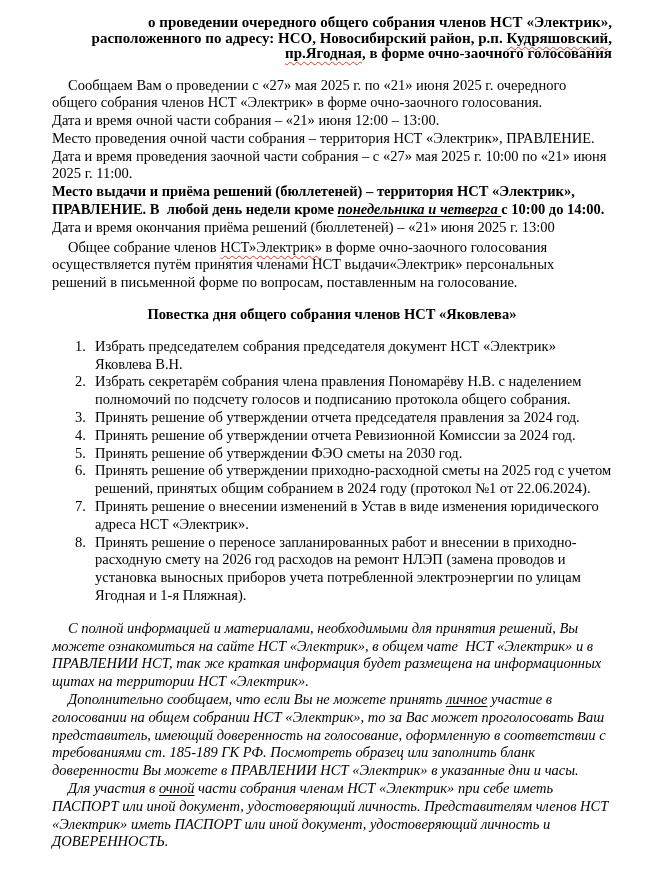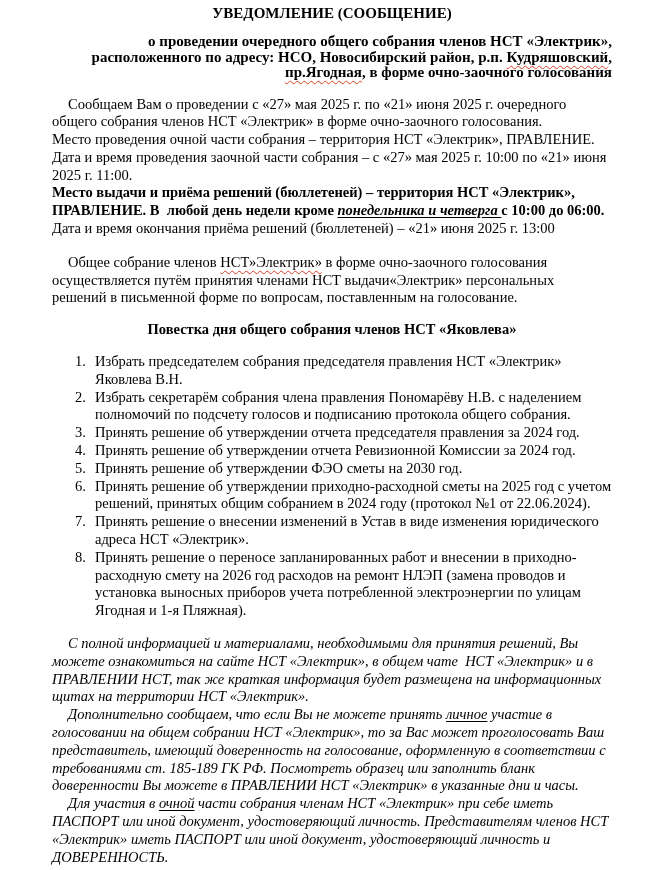--- a/index.html
+++ b/index.html
@@ -33,21 +33,21 @@
   }
   .doc-subtitle {
     font-weight: bold;
     text-align: right;
     font-size: 15px;
     line-height: 15.5px;
     margin-top: 11px;
   }
   .indent { text-indent: 16px; }
   .mt-blank { margin-top: 15px; }
-  .voting-par { margin-top: 16px; }
+  .voting-par { margin-top: 2px; }
   .agenda-heading {
     font-weight: bold;
     text-align: center;
     margin-top: 14px;
     margin-bottom: 14px;
   }
   .agenda-list { margin: 0; }
   .li { display: flex; }
   .li .num {
     flex: 0 0 43px;
@@ -66,43 +66,43 @@
     text-decoration-thickness: 1px;
     text-underline-offset: 2.5px;
     text-decoration-skip-ink: none;
   }
 </style>
 </head>
 <body>
 
 <div class="page">
 
-  <div class="doc-title par">УВЕДОМЛЕНИЕ (СООБЩЕНИЕ)</div>
 
   <div class="doc-subtitle par"><span class="">о проведении очередного общего собрания членов НСТ «Электрик», расположенного по адресу: НСО, Новосибирский район, р.п. </span><span class="seg-spell">Кудряшовский</span><span class="">, </span><span class="seg-spell">пр.Ягодная</span><span class="">, в форме очно-заочного голосования</span></div>
 
   <p class="par indent mt-blank">Сообщаем Вам о проведении с «27» мая 2025 г. по «21» июня 2025 г. очередного общего собрания членов НСТ «Электрик» в форме очно-заочного голосования.</p>
 
+  <p class="par">Дата и время очной части собрания – «21» июня 12:00 – 13:00.</p>
 
   <p class="par">Место проведения очной части собрания – территория НСТ «Электрик», ПРАВЛЕНИЕ.</p>
 
   <p class="par">Дата и время проведения заочной части собрания – с «27» мая 2025 г. 10:00 по «21» июня 2025 г. 11:00.</p>
 
-  <p class="par"><span class="seg-b">Место выдачи и приёма решений (бюллетеней) – территория НСТ «Электрик», ПРАВЛЕНИЕ. В  любой день недели кроме </span><span class="seg-b seg-i seg-u">понедельника и четверга </span><span class="seg-b">с 10:00 до 06:00.</span></p>
+  <p class="par"><span class="seg-b">Место выдачи и приёма решений (бюллетеней) – территория НСТ «Электрик», ПРАВЛЕНИЕ. В  любой день недели кроме </span><span class="seg-b seg-i seg-u">понедельника и четверга </span><span class="seg-b">с 10:00 до 14:00.</span></p>
 
   <p class="par">Дата и время окончания приёма решений (бюллетеней) – «21» июня 2025 г. 13:00</p>
 
   <p class="par indent voting-par"><span class="">Общее собрание членов </span><span class="seg-spell">НСТ»Электрик»</span><span class=""> в форме очно-заочного голосования осуществляется путём принятия членами НСТ выдачи«Электрик» персональных решений в письменной форме по вопросам, поставленным на голосование.</span></p>
 
   <div class="agenda-heading par">Повестка дня общего собрания членов НСТ «Яковлева»</div>
 
   <div class="agenda-list">
     <div class="li">
       <span class="num">1.</span>
-      <span class="li-text">Избрать председателем собрания председателя правления НСТ «Электрик» Яковлева В.Н.</span>
+      <span class="li-text">Избрать председателем собрания председателя документ НСТ «Электрик» Яковлева В.Н.</span>
     </div>
     <div class="li">
       <span class="num">2.</span>
       <span class="li-text">Избрать секретарём собрания члена правления Пономарёву Н.В. с наделением полномочий по подсчету голосов и подписанию протокола общего собрания.</span>
     </div>
     <div class="li">
       <span class="num">3.</span>
       <span class="li-text">Принять решение об утверждении отчета председателя правления за 2024 год.</span>
     </div>
     <div class="li">

